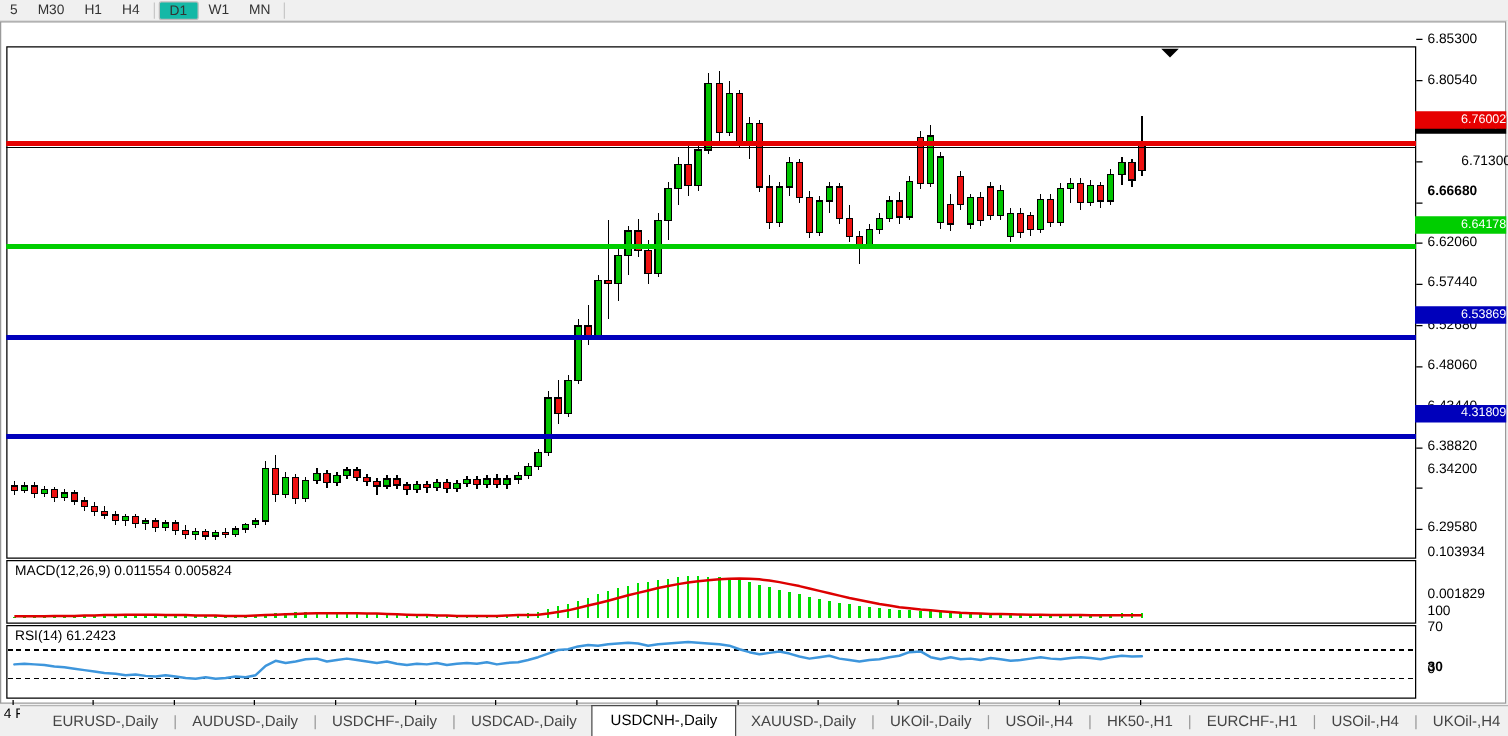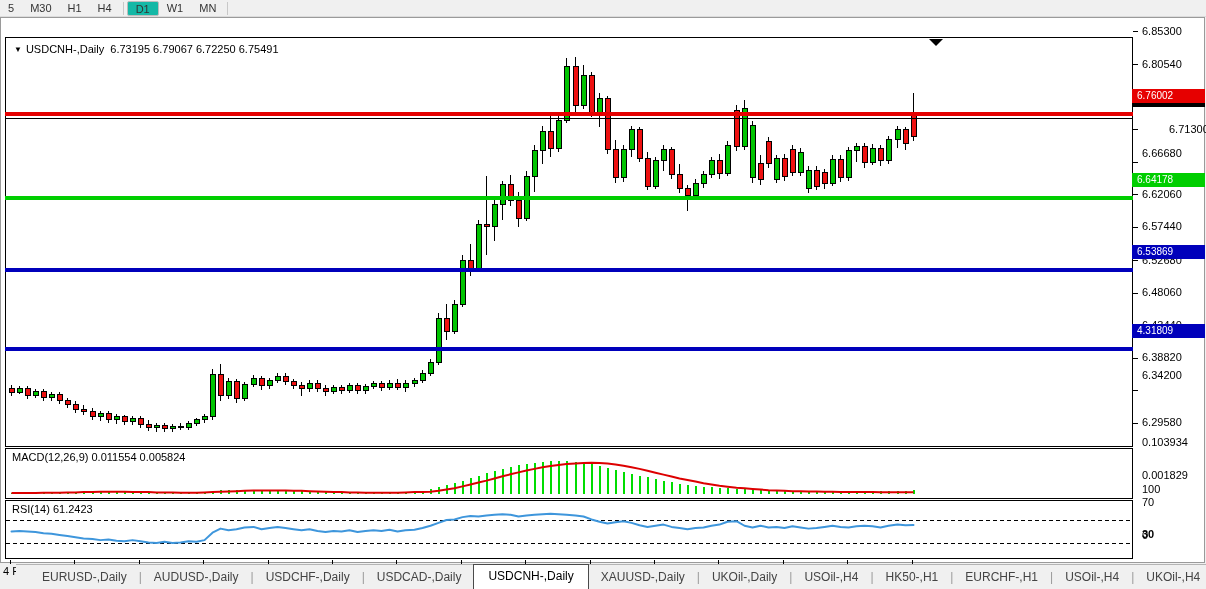--- a/index.html
+++ b/index.html
@@ -13,21 +13,21 @@
   .chart-window { position:absolute; left:0; top:17px; width:1205px; height:546px;
     background:#ffffff; border:1px solid #9a9a9a; }
   .pane { position:absolute; background:#fff; border:1px solid #000; }
   .main-pane  { left:4px; top:19px;  width:1128px; height:410px; }
   .macd-pane  { left:4px; top:430px; width:1128px; height:51px; }
   .rsi-pane   { left:4px; top:482px; width:1128px; height:59px; }
   .pane svg { position:absolute; left:-1px; top:-1px; }
   .chart-title { position:absolute; left:8px; top:5px; font-size:11px; color:#000; white-space:nowrap; }
   .chart-title .tri { font-size:8px; margin-right:4px; vertical-align:1px; }
   .ind-label { position:absolute; left:6px; top:2px; font-size:11px; color:#000; white-space:nowrap; }
-  .price-axis { position:absolute; left:1132px; top:17px; width:74px; height:546px; }
+  .price-axis { position:absolute; left:1132px; top:17px; width:74px; height:546px;text-align:right; }
   .tick-text { position:absolute; left:10px; font-size:11px; color:#000; white-space:nowrap; }
   .tick-dash { position:absolute; left:1px; width:5px; height:1px; background:#000; }
   .line-label { position:absolute; left:0px; width:73px; height:14px; line-height:14px;
     font-size:10px; color:#fff; padding-left:5px; white-space:nowrap; }
   .date-axis { position:absolute; left:0; top:560px; width:1205px; height:22px; }
   .date-label { position:absolute; top:5px; font-size:11px; color:#000; white-space:nowrap; }
   .date-tick { position:absolute; top:0px; width:1px; height:4px; background:#000; }
   .tabbar { position:absolute; left:16px; top:564px; width:1206px; height:25px; background:#f0f0f0;
     border-top:1px solid #b4b4b4; display:flex; align-items:flex-end; padding-left:14px; }
   .tab { font-size:12px; color:#444; padding:4px 12px 5px 12px; white-space:nowrap; cursor:default; }
@@ -280,23 +280,20 @@
         <rect x="902" y="111.89559999999953" width="5" height="14.068800000000323" fill="#ee1111" stroke="#000000" stroke-width="1" shape-rendering="crispEdges"></rect>
         <line x1="912.5" y1="74.61327999999958" x2="912.5" y2="122.79891999999974" stroke="#000000" stroke-width="1" shape-rendering="crispEdges"></line>
         <rect x="910" y="96.41991999999999" width="5" height="21.80663999999979" fill="#ee1111" stroke="#000000" stroke-width="1" shape-rendering="crispEdges"></rect>
         <line x1="4" y1="100.00042960000002" x2="1132" y2="100.00042960000002" stroke="#000000" stroke-width="1" shape-rendering="crispEdges"></line>
         <line x1="4" y1="96.40585119999989" x2="1132" y2="96.40585119999989" stroke="#e60000" stroke-width="4" shape-rendering="crispEdges"></line>
         <line x1="4" y1="179.5805968" x2="1132" y2="179.5805968" stroke="#00ce00" stroke-width="4" shape-rendering="crispEdges"></line>
         <line x1="4" y1="252.09822639999993" x2="1132" y2="252.09822639999993" stroke="#0000bb" stroke-width="4" shape-rendering="crispEdges"></line>
         <line x1="4" y1="331.00309119999986" x2="1132" y2="331.00309119999986" stroke="#0000bb" stroke-width="4" shape-rendering="crispEdges"></line>
         <polygon points="928,21 942,21 935,28" fill="#000"></polygon>
       </svg>
-    <div class="chart-title">
-      <span class="tri">▼</span><span>USDCNH-,Daily</span>&nbsp;&nbsp;<span>6.73195 6.79067 6.72250 6.75491</span>
-    </div>
   </div>
 
   <div class="pane macd-pane">
     <svg id="macdSvg" width="1128" height="51" viewBox="4 430 1128 51">
         <line x1="10.5" y1="476" x2="10.5" y2="475.364" stroke="#00dd00" stroke-width="2" shape-rendering="crispEdges"></line>
         <line x1="18.5" y1="476" x2="18.5" y2="475.046" stroke="#00dd00" stroke-width="2" shape-rendering="crispEdges"></line>
         <line x1="26.5" y1="476" x2="26.5" y2="475.364" stroke="#00dd00" stroke-width="2" shape-rendering="crispEdges"></line>
         <line x1="34.5" y1="476" x2="34.5" y2="474.728" stroke="#00dd00" stroke-width="2" shape-rendering="crispEdges"></line>
         <line x1="42.5" y1="476" x2="42.5" y2="475.046" stroke="#00dd00" stroke-width="2" shape-rendering="crispEdges"></line>
         <line x1="50.5" y1="476" x2="50.5" y2="474.728" stroke="#00dd00" stroke-width="2" shape-rendering="crispEdges"></line>
@@ -423,21 +420,21 @@
 </div>
 
 <div class="price-axis" id="priceAxis">
     <div class="tick-dash" style="top: 14px;"></div>
     <div class="tick-text" style="top: 7.5px;">6.85300</div>
     <div class="tick-dash" style="top: 47.4837px;"></div>
     <div class="tick-text" style="top: 40.9837px;">6.80540</div>
     <div class="tick-dash" style="top: 112.482px;"></div>
     <div class="tick-text" style="top: 105.982px; padding-left: 27px;">6.71300</div>
     <div class="tick-dash" style="top: 144.981px;"></div>
-    <div class="tick-text" style="top: 130px;">6.66680</div>
+    <div class="tick-text" style="top: 130px; font-weight: bold;">6.66680</div>
     <div class="tick-dash" style="top: 177.479px;"></div>
     <div class="tick-text" style="top: 170.979px;">6.62060</div>
     <div class="tick-dash" style="top: 209.978px;"></div>
     <div class="tick-text" style="top: 203.478px;">6.57440</div>
     <div class="tick-dash" style="top: 243.462px;"></div>
     <div class="tick-text" style="top: 236.962px;">6.52680</div>
     <div class="tick-dash" style="top: 275.961px;"></div>
     <div class="tick-text" style="top: 269.461px;">6.48060</div>
     <div class="tick-dash" style="top: 308.46px;"></div>
     <div class="tick-text" style="top: 301.96px;">6.43440</div>

